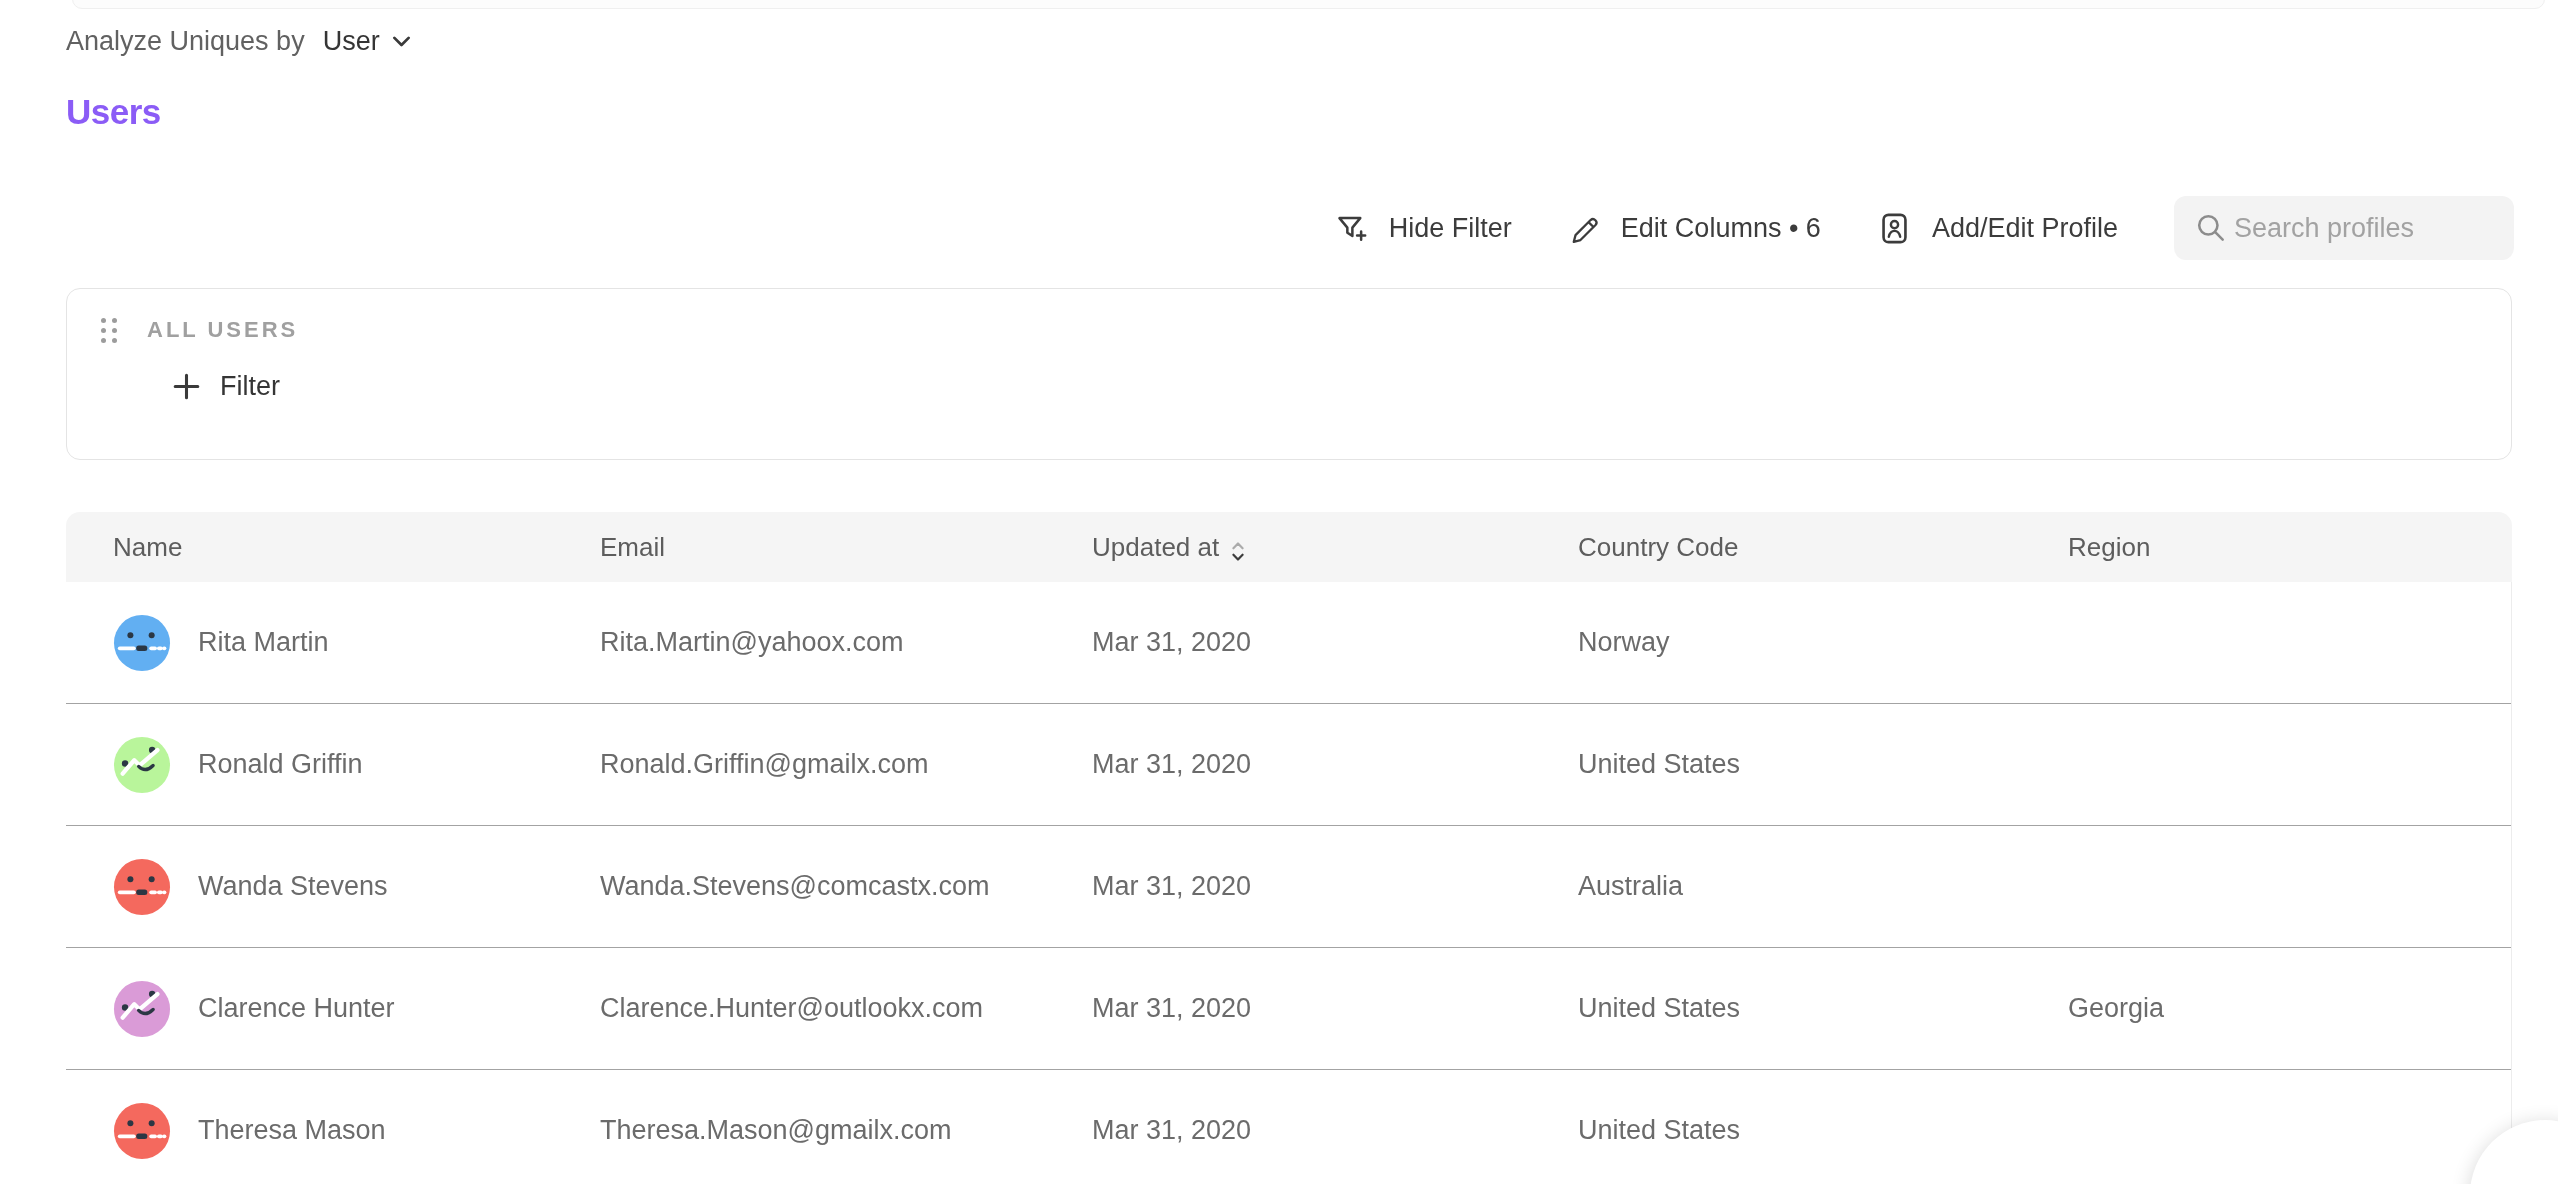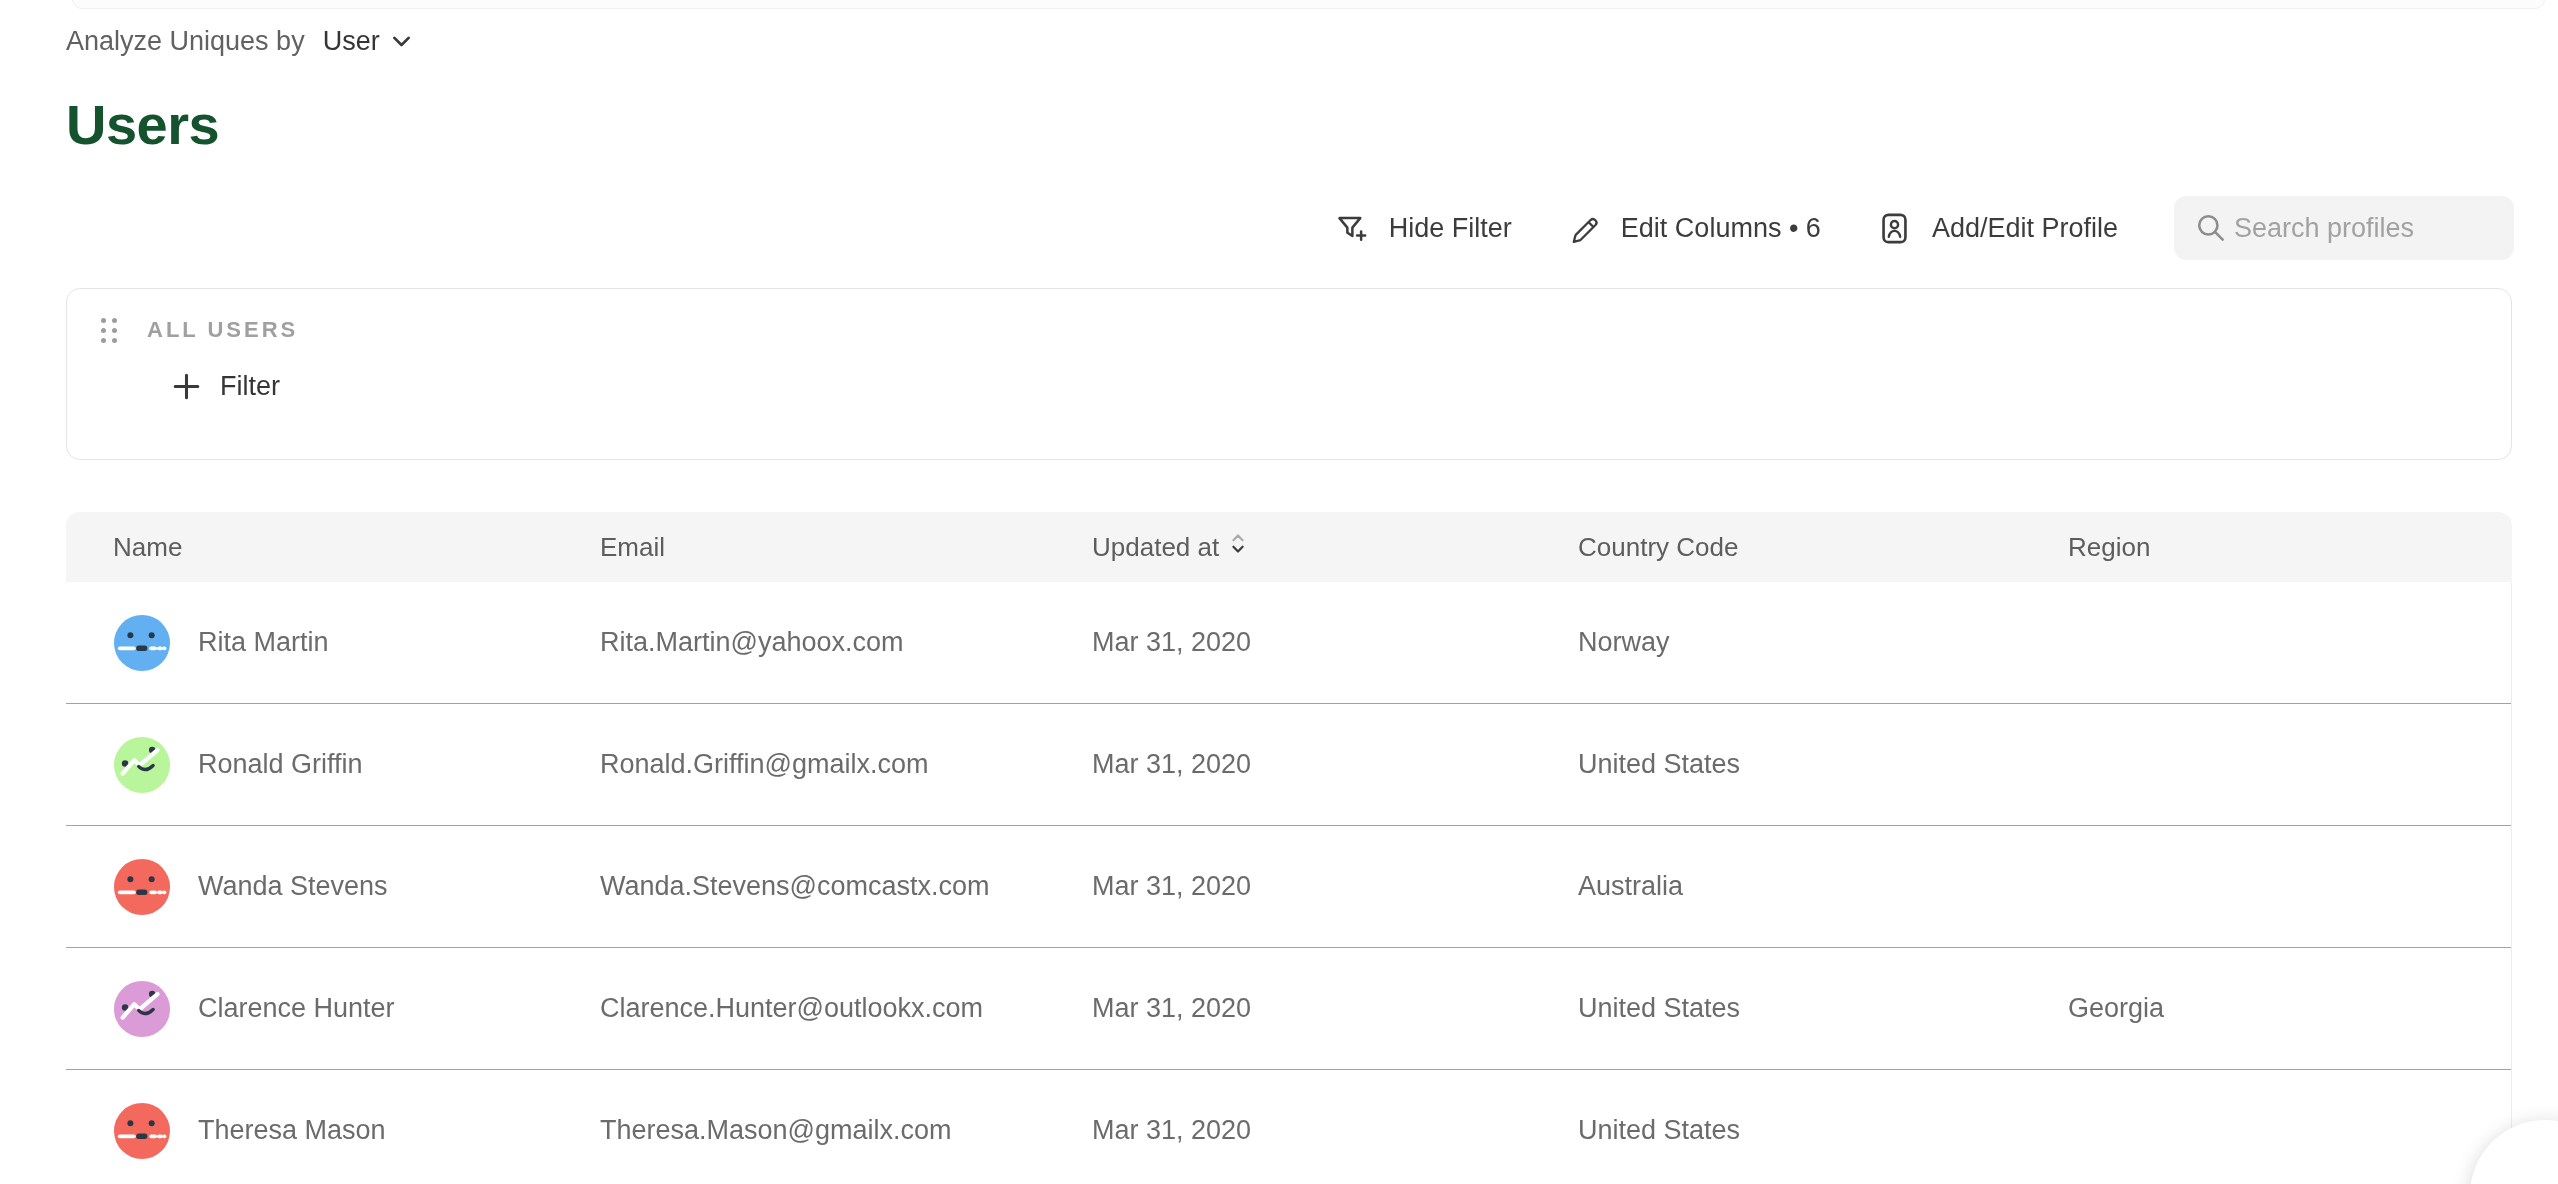--- a/index.html
+++ b/index.html
@@ -16,21 +16,21 @@
   
   .analyze-row {
     position:absolute; left:66px; top:26px; display:flex; align-items:center;
     font-size:27px; color:#616161;
   }
   .analyze-value {
     margin-left:18px; color:#353535; font-weight:500; display:flex; align-items:center; gap:12px;
     cursor:pointer;
   }
   .page-title {
-    position:absolute; left:66px; top:92px; font-size:56px; font-weight:700; color:#14532d;
+    position:absolute; left:66px; top:92px; font-size:35px; font-weight:700; color:#8b5cf6;
     letter-spacing:-0.5px;
   }
   .count-row {
     position:absolute; left:66px; top:196px; height:64px; display:flex; align-items:center;
     font-size:27px; font-weight:600; color:#3a3a3a;
   }
   .count-caption { margin-left:30px; }
   
   .toolbar {
     position:absolute; top:196px; right:44px; height:64px;
@@ -65,21 +65,21 @@
     font-size:27px; font-weight:500; color:#353535; cursor:pointer; width:max-content;
   }
   
   .table { position:absolute; left:66px; top:512px; width:2446px; }
   .thead {
     display:grid; grid-template-columns:487px 492px 486px 490px 1fr;
     height:70px; align-items:center; padding-left:47px;
     background:#f5f5f5; border-radius:14px 14px 0 0;
     font-size:26px; color:#5d5d5d;
   }
-  .th { display:flex; align-items:flex-start; gap:12px; }
+  .th { display:flex; align-items:flex-end; gap:12px; }
   .tbody { border-right:1px solid #ececec; }
   .trow {
     display:grid; grid-template-columns:487px 492px 486px 490px 1fr;
     height:122px; align-items:center; padding-left:47px;
     border-bottom:1px solid #a3a3a3; font-size:27px; color:#6b6b6b;
     background:#fff;
   }
   .name-cell { display:flex; align-items:center; gap:27px; }
   .avatar { width:58px; height:58px; flex:0 0 58px; }
   .av-bg { fill:var(--av,#ccc); }

